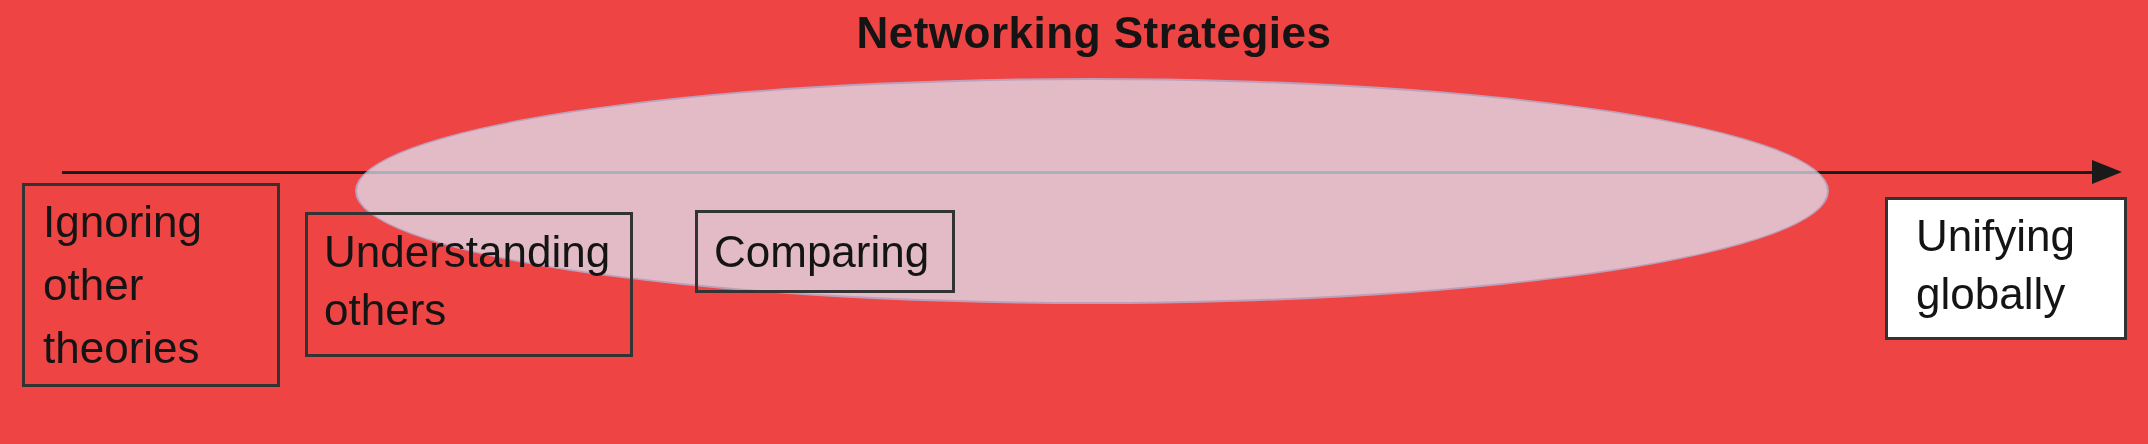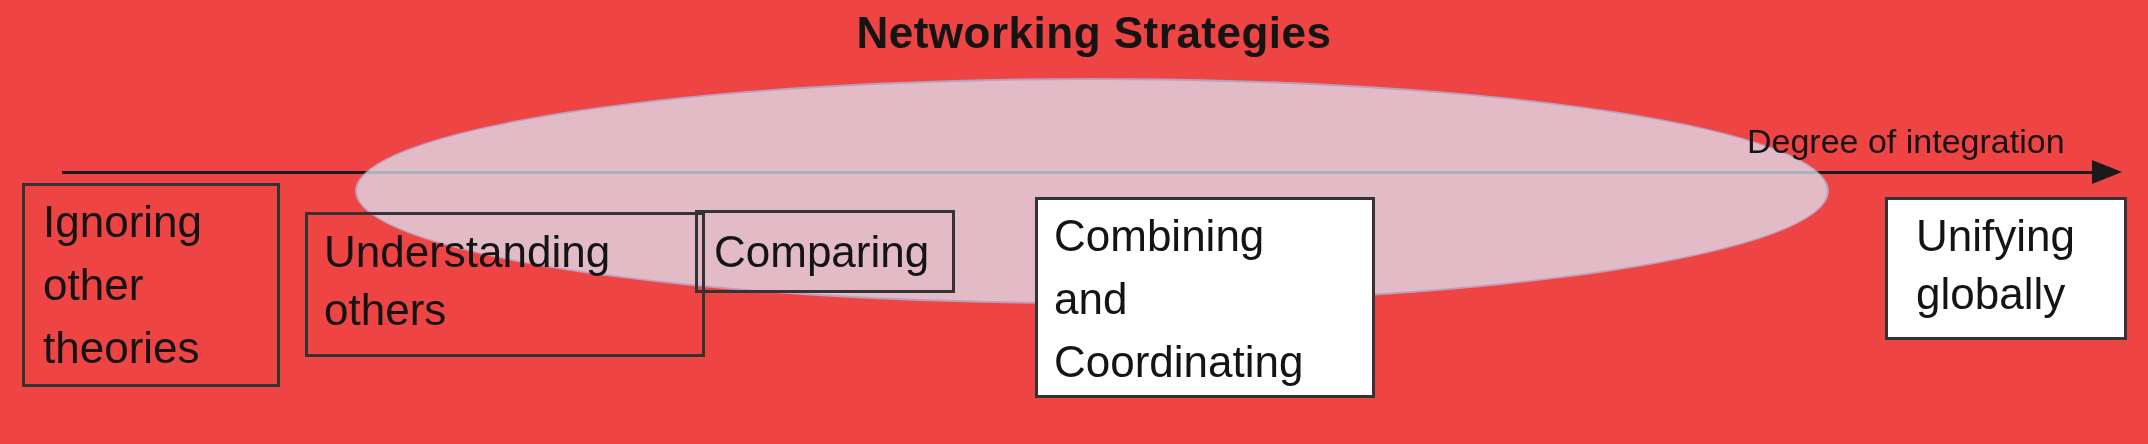--- a/index.html
+++ b/index.html
@@ -77,55 +77,51 @@
     white-space: pre-line;
     z-index: 3;
   }
   .box.filled { background: #ffffff; }
   .box.clear  { background: transparent; }
   .box.vcenter {
     display: flex;
     align-items: center;
   }
   .b-ignoring      { left: 22px;   top: 183px; width: 258px; height: 204px; padding: 4px 18px;  line-height: 63px; }
-  .b-understanding { left: 305px;  top: 212px; width: 400px; height: 145px; padding: 8px 16px;  line-height: 58px; }
+  .b-understanding { left: 305px;  top: 212px; width: 328px; height: 145px; padding: 8px 16px;  line-height: 58px; }
   .b-comparing     { left: 695px;  top: 210px; width: 260px; height: 83px;  padding: 0 16px; text-align: right; }
   .b-contrasting   { left: 693px;  top: 293px; width: 270px; height: 83px;  padding: 0 16px; }
   .b-combining     { left: 1035px; top: 197px; width: 340px; height: 201px; padding: 4px 16px;  line-height: 63px; }
   .b-integrating   { left: 1450px; top: 193px; width: 270px; height: 142px; padding: 6px 14px;  line-height: 58px; }
   .b-synthesizing  { left: 1440px; top: 338px; width: 293px; height: 83px;  padding: 0 14px; }
   .b-unifying      { left: 1885px; top: 197px; width: 242px; height: 143px; padding: 7px 28px;  line-height: 58px; }
 </style>
 </head>
 <body>
 
 <div class="stage">
 
   <div class="title">Networking Strategies</div>
 
   <div class="axis-line"></div>
 
   <div class="axis-arrowhead"></div>
 
-  <div class="axis-label">Degree of integration</div>
 
   <div class="scope-ellipse"></div>
 
   <div class="box clear b-ignoring filled">Ignoring
 other
 theories</div>
 
   <div class="box clear b-understanding">Understanding
 others</div>
 
   <div class="box clear b-comparing vcenter">Comparing</div>
 
 
-  <div class="box filled b-combining">Combining
-and
-Coordinating</div>
 
 
 
   <div class="box filled b-unifying">Unifying
 globally</div>
 
 </div>
 
 </body></html>

